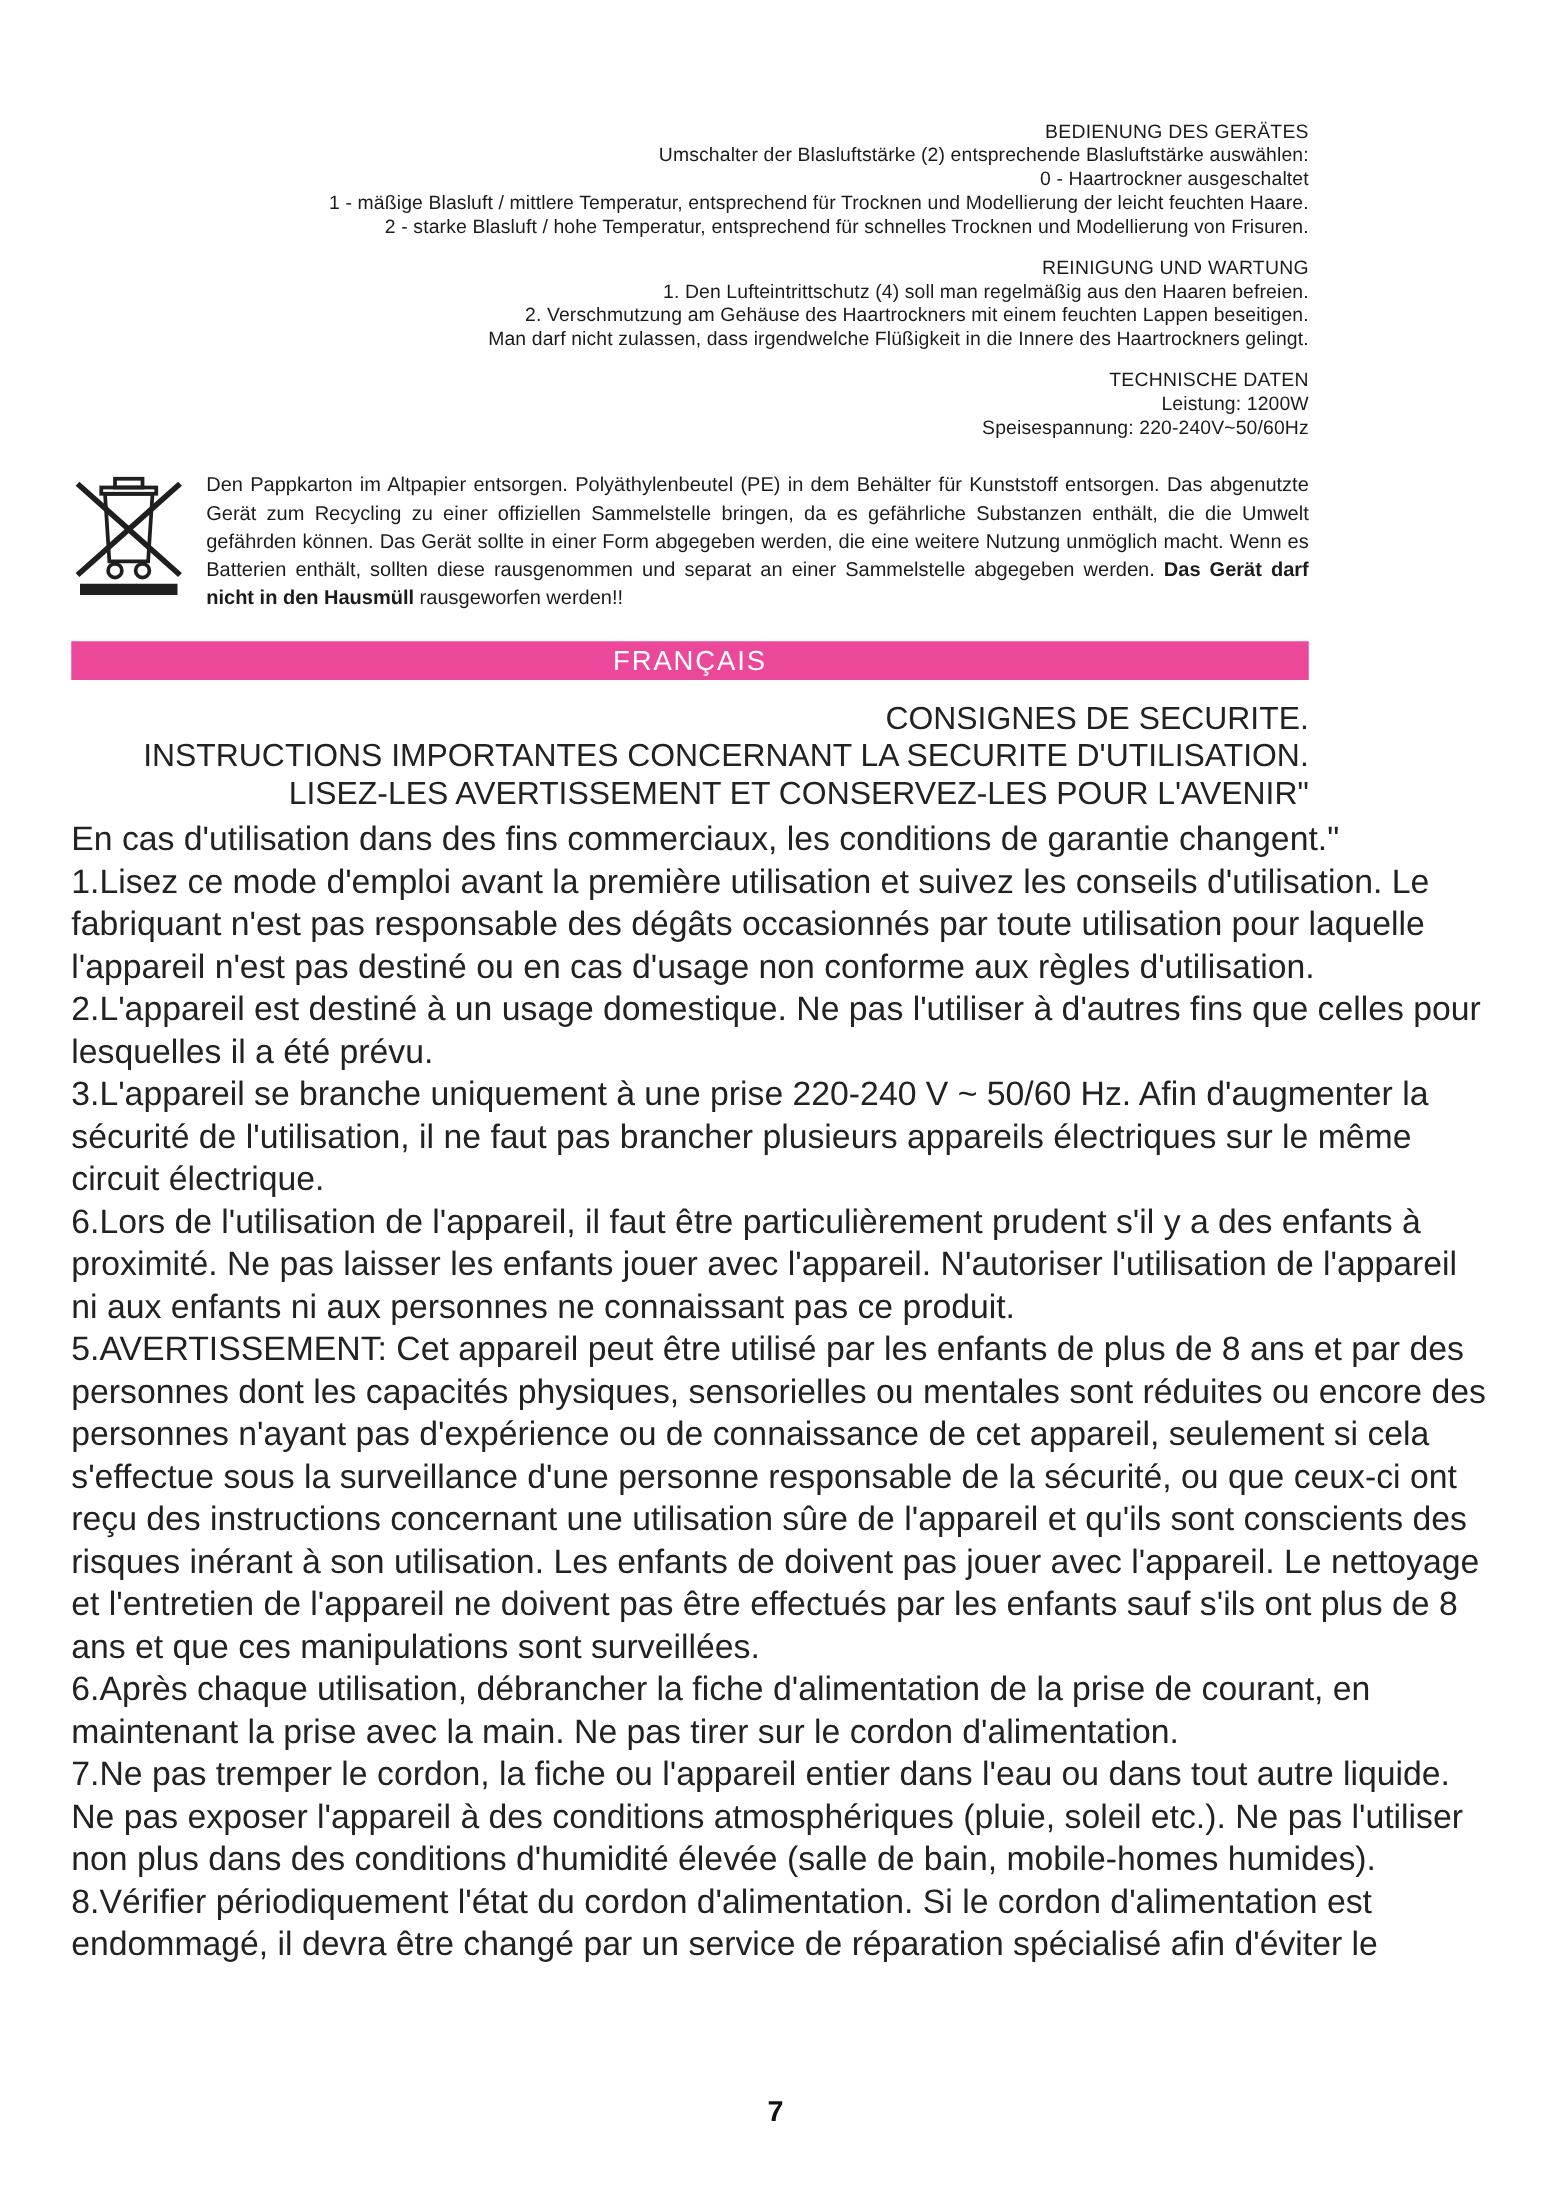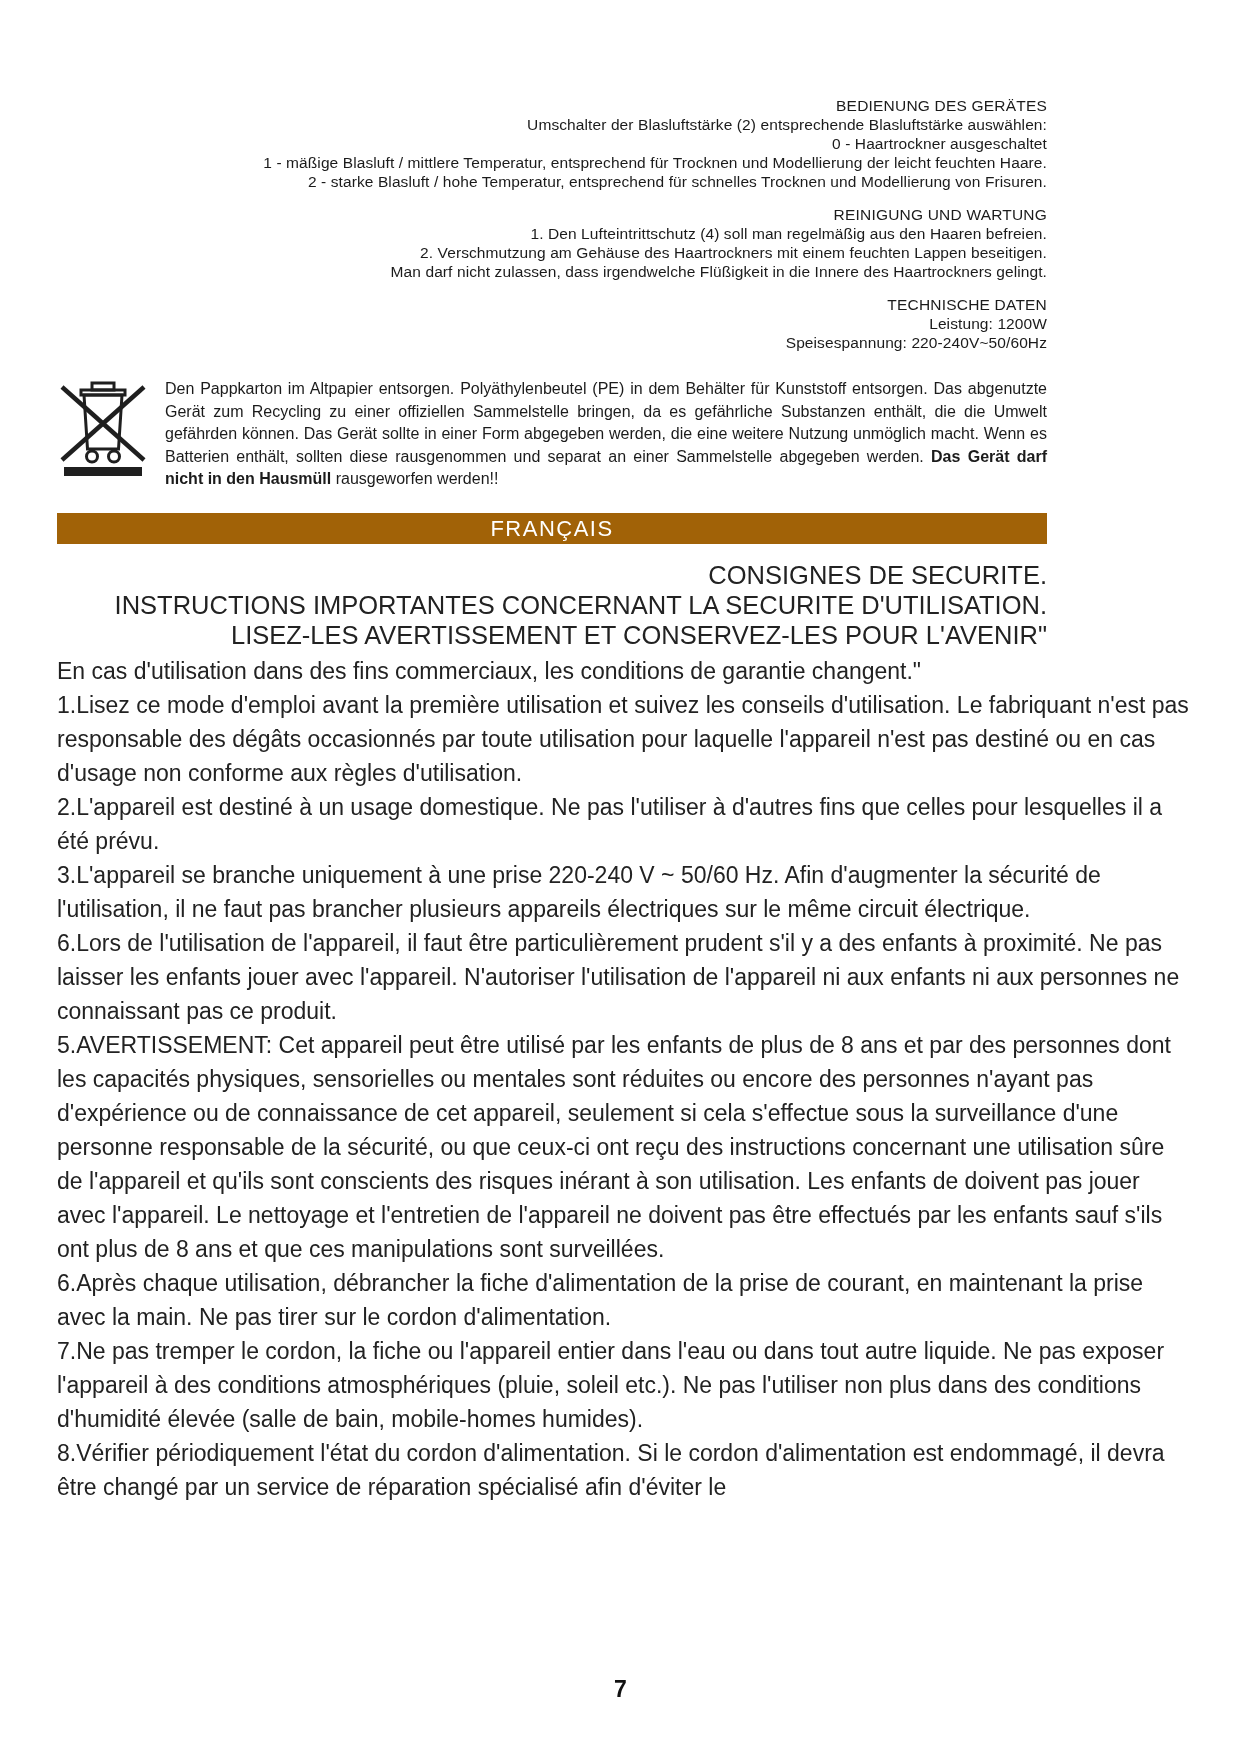--- a/index.html
+++ b/index.html
@@ -38,40 +38,40 @@
     font-size: 16px;
     line-height: 22.5px;
     text-align: justify;
   }
   .recycle-text b { font-weight: bold; }
   
   .lang-bar {
     width: 990px;
     height: 31px;
     margin-top: 22px;
-    background: #a16207;
+    background: #ec4899;
     color: #ffffff;
     text-align: center;
     font-size: 22px;
     line-height: 31px;
     letter-spacing: 1.5px;
   }
   
   .fr-head {
     width: 990px;
     margin-top: 16px;
     text-align: right;
     font-size: 25.5px;
     line-height: 30px;
     color: #222222;
   }
   .french-body {
     width: 1133px;
     margin-top: 4px;
-    font-size: 23px;
+    font-size: 27px;
     line-height: 34px;
     color: #222222;
   }
   .french-body p { margin: 0; }
   
   .page-num {
     position: absolute;
     top: 1676px;
     left: 0;
     width: 1241px;

